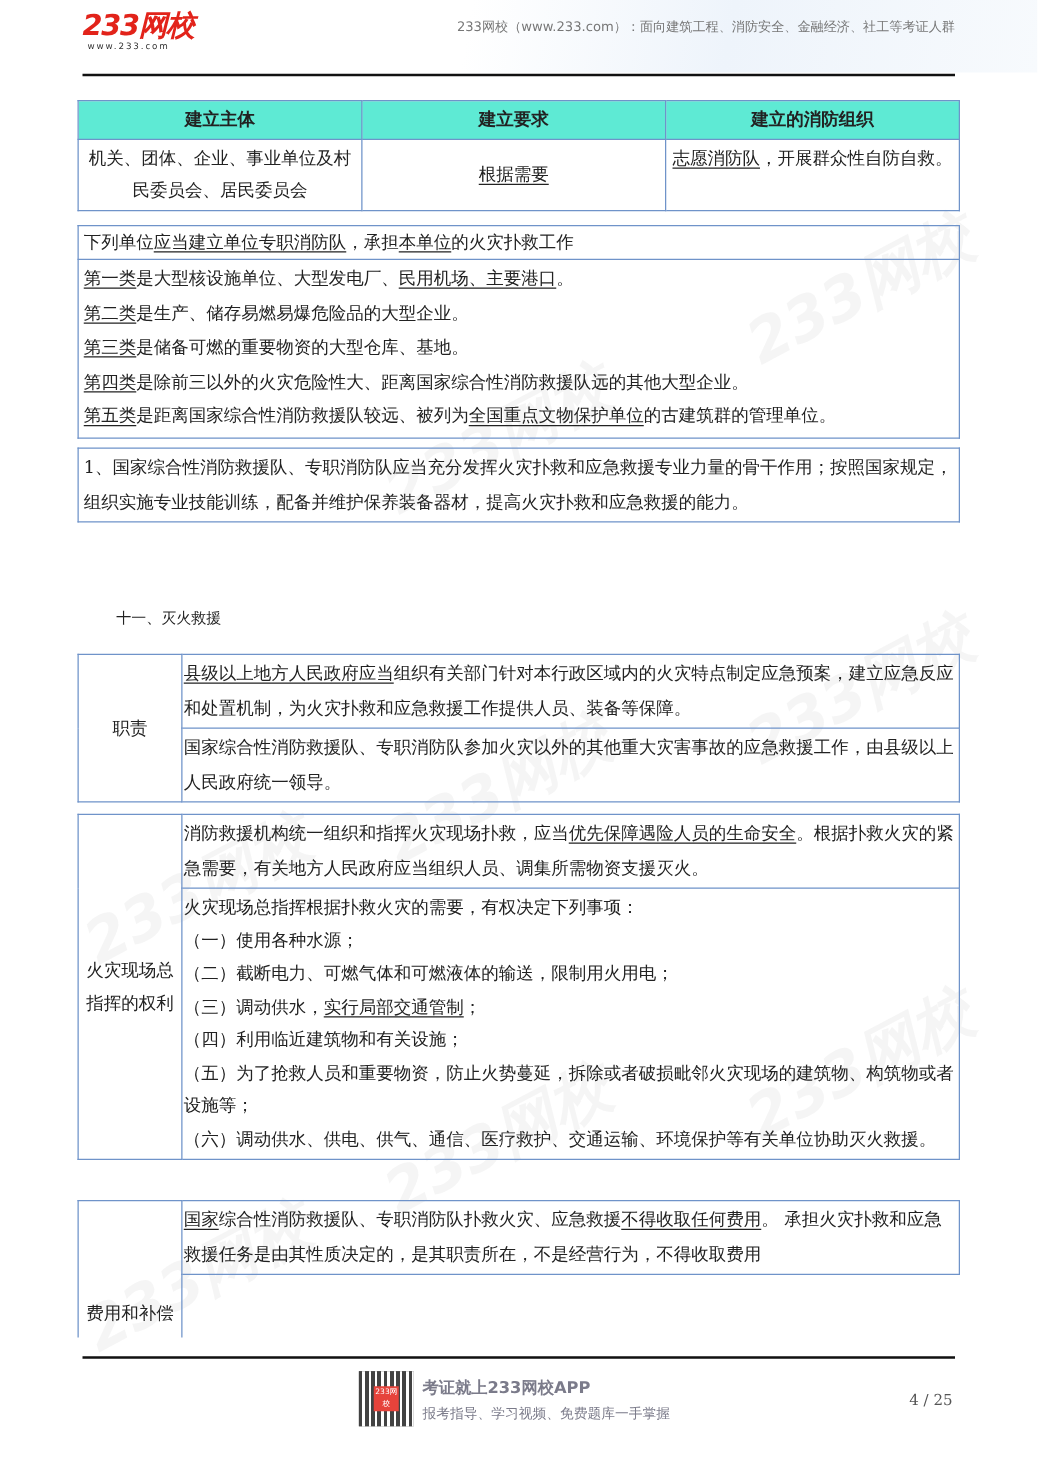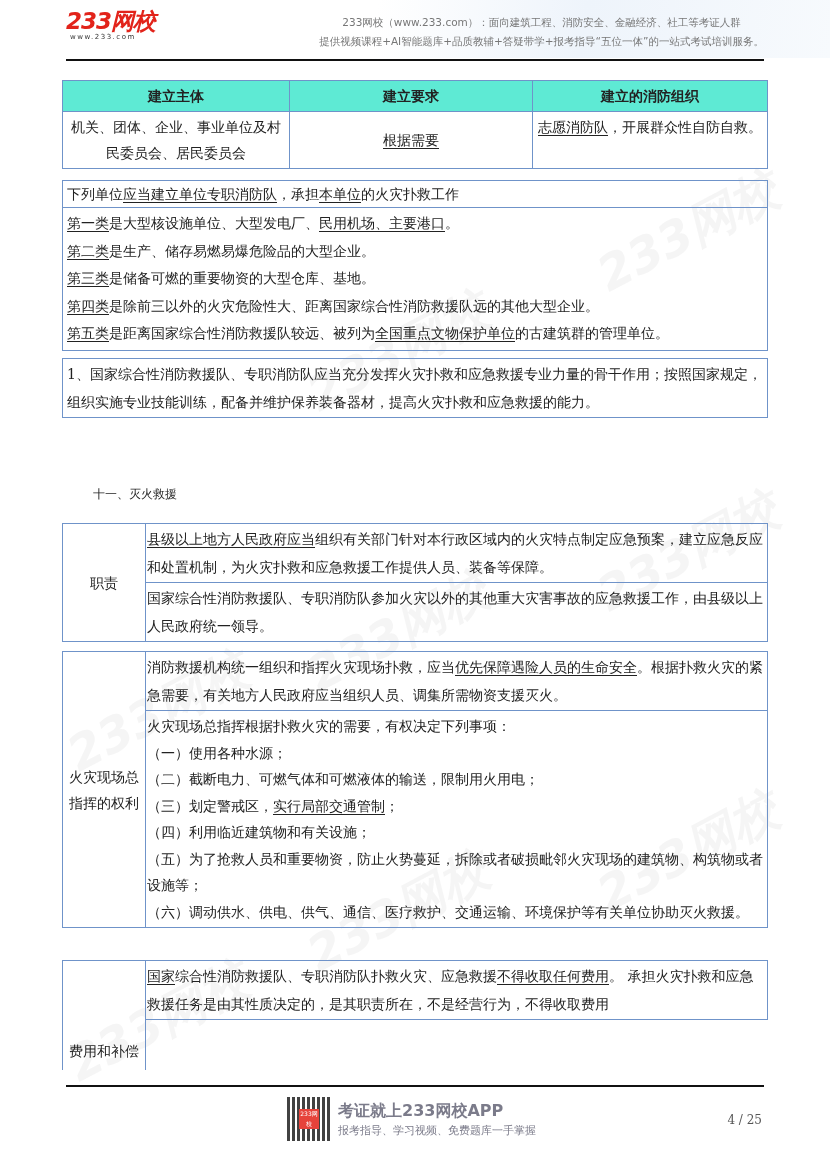--- a/index.html
+++ b/index.html
@@ -19,35 +19,34 @@
   #t1 td{text-align:center;padding:2px 4px;}
   #t2 td,#t3 td{padding:0 4px;}
   .lab{text-align:center;width:78px;padding:0 2px;}
   .sect{position:absolute;left:93px;top:486px;font-size:12px;}
   .wm{position:absolute;font-family:"DejaVu Sans","Liberation Sans",sans-serif;font-weight:bold;font-style:italic;font-size:48px;color:rgba(200,200,200,0.18);transform:rotate(-28deg);pointer-events:none;}
 
   .footer-rule{position:absolute;left:66px;top:1085px;width:698px;height:2px;background:#111;}
   .qr{position:absolute;left:287px;top:1097px;width:44px;height:44px;background:
       repeating-linear-gradient(90deg,#222 0 3px,#fff 3px 5px),#222;opacity:.85;}
   .qr-badge{position:absolute;left:12px;top:12px;width:20px;height:20px;background:#e2231a;color:#fff;font-size:6px;font-family:"DejaVu Sans",sans-serif;text-align:center;line-height:10px;}
-  .app-title{position:absolute;left:338px;top:1101px;font-family:"DejaVu Sans","Liberation Sans",sans-serif;font-weight:bold;font-size:16px;color:#7b7b8a;text-align:center;}
+  .app-title{position:absolute;left:338px;top:1101px;font-family:"DejaVu Sans","Liberation Sans",sans-serif;font-weight:bold;font-size:13px;color:#7b7b8a;text-align:center;}
   .app-sub{position:absolute;left:338px;top:1123px;font-family:"DejaVu Sans","Liberation Sans",sans-serif;font-size:11px;color:#7b7b8a;}
   .page-num{position:absolute;right:68px;top:1113px;font-family:"DejaVu Serif","Liberation Serif",serif;font-size:12px;color:#555;}
 </style>
 </head>
 <body>
 
 <div class="header-bg"></div>
 <div class="logo">
   <div class="logo-main">233网校</div>
   <div class="logo-sub">www.233.com</div>
 </div>
 <div class="tagline">
   <div>233网校（www.233.com）：面向建筑工程、消防安全、金融经济、社工等考证人群</div>
-  <div>提供视频课程+AI智能题库+品质教辅+答疑带学+报考指导“五位一体”的一站式考试培训服务。</div>
 </div>
 <div class="header-rule"></div>
 
 <div class="wm" style="left:590px;top:200px;">233网校</div>
 <div class="wm" style="left:300px;top:320px;">233网校</div>
 <div class="wm" style="left:590px;top:520px;">233网校</div>
 <div class="wm" style="left:300px;top:600px;">233网校</div>
 <div class="wm" style="left:60px;top:680px;">233网校</div>
 <div class="wm" style="left:590px;top:820px;">233网校</div>
 <div class="wm" style="left:300px;top:880px;">233网校</div>
@@ -111,21 +110,21 @@
   <tbody>
       <tr>
     <td class="lab" rowspan="2">火灾现场总指挥的权利</td>
     <td style="line-height:28px;"><span>消防救援机构统一组织和指挥火灾现场扑救，应当</span><span class="u">优先保障遇险人员的生命安全</span><span>。根据扑救火灾的紧急需要，有关地方人民政府应当组织人员、调集所需物资支援灭火。</span></td>
   </tr>
   <tr>
     <td style="line-height:26.5px;padding-top:2px;padding-bottom:2px;">
       <div>火灾现场总指挥根据扑救火灾的需要，有权决定下列事项：</div>
       <div><span>（一）使用各种水源；</span></div>
       <div><span>（二）截断电力、可燃气体和可燃液体的输送，限制用火用电；</span></div>
-      <div><span>（三）划定警戒区，</span><span class="u">实行局部交通管制</span><span>；</span></div>
+      <div><span>（三）调动供水，</span><span class="u">实行局部交通管制</span><span>；</span></div>
       <div><span>（四）利用临近建筑物和有关设施；</span></div>
       <div><span>（五）为了抢救人员和重要物资，防止火势蔓延，拆除或者破损毗邻火灾现场的建筑物、构筑物或者设施等；</span></div>
       <div><span>（六）调动供水、供电、供气、通信、医疗救护、交通运输、环境保护等有关单位协助灭火救援。</span></div>
     </td>
   </tr>
 </tbody>
   </table>
 
 <table style="top:960px;">
   <tbody>

